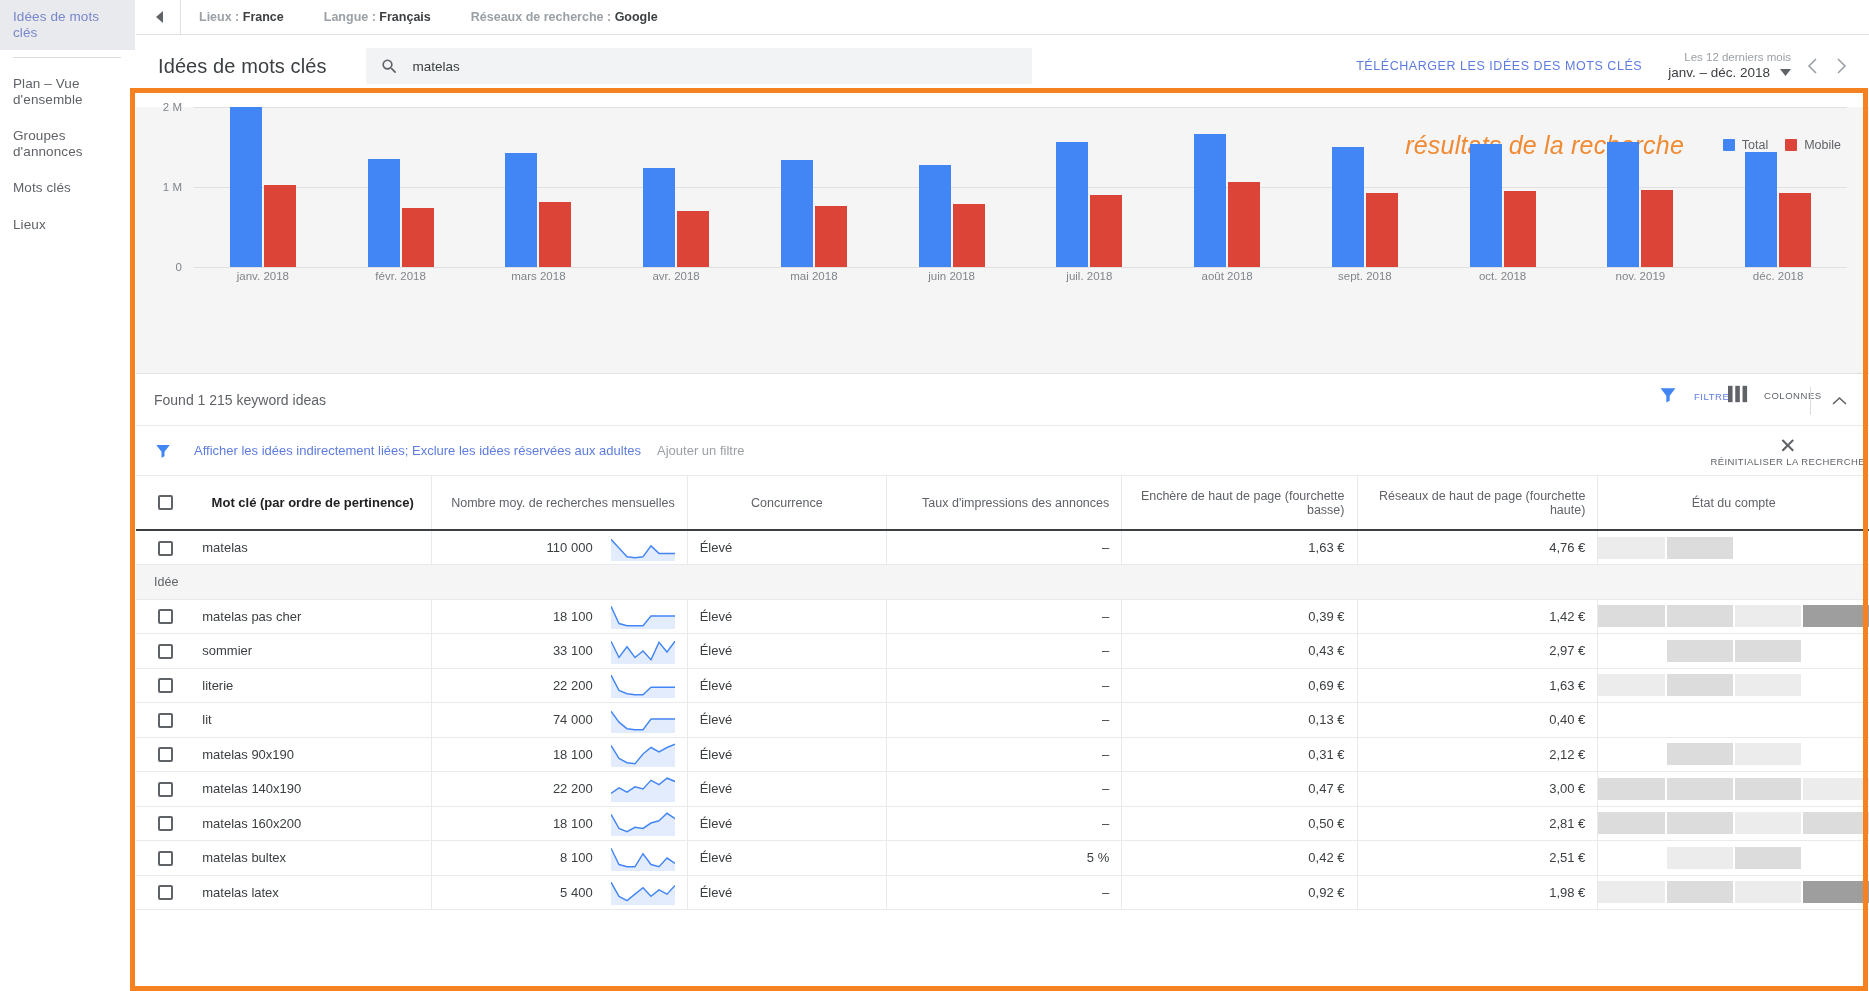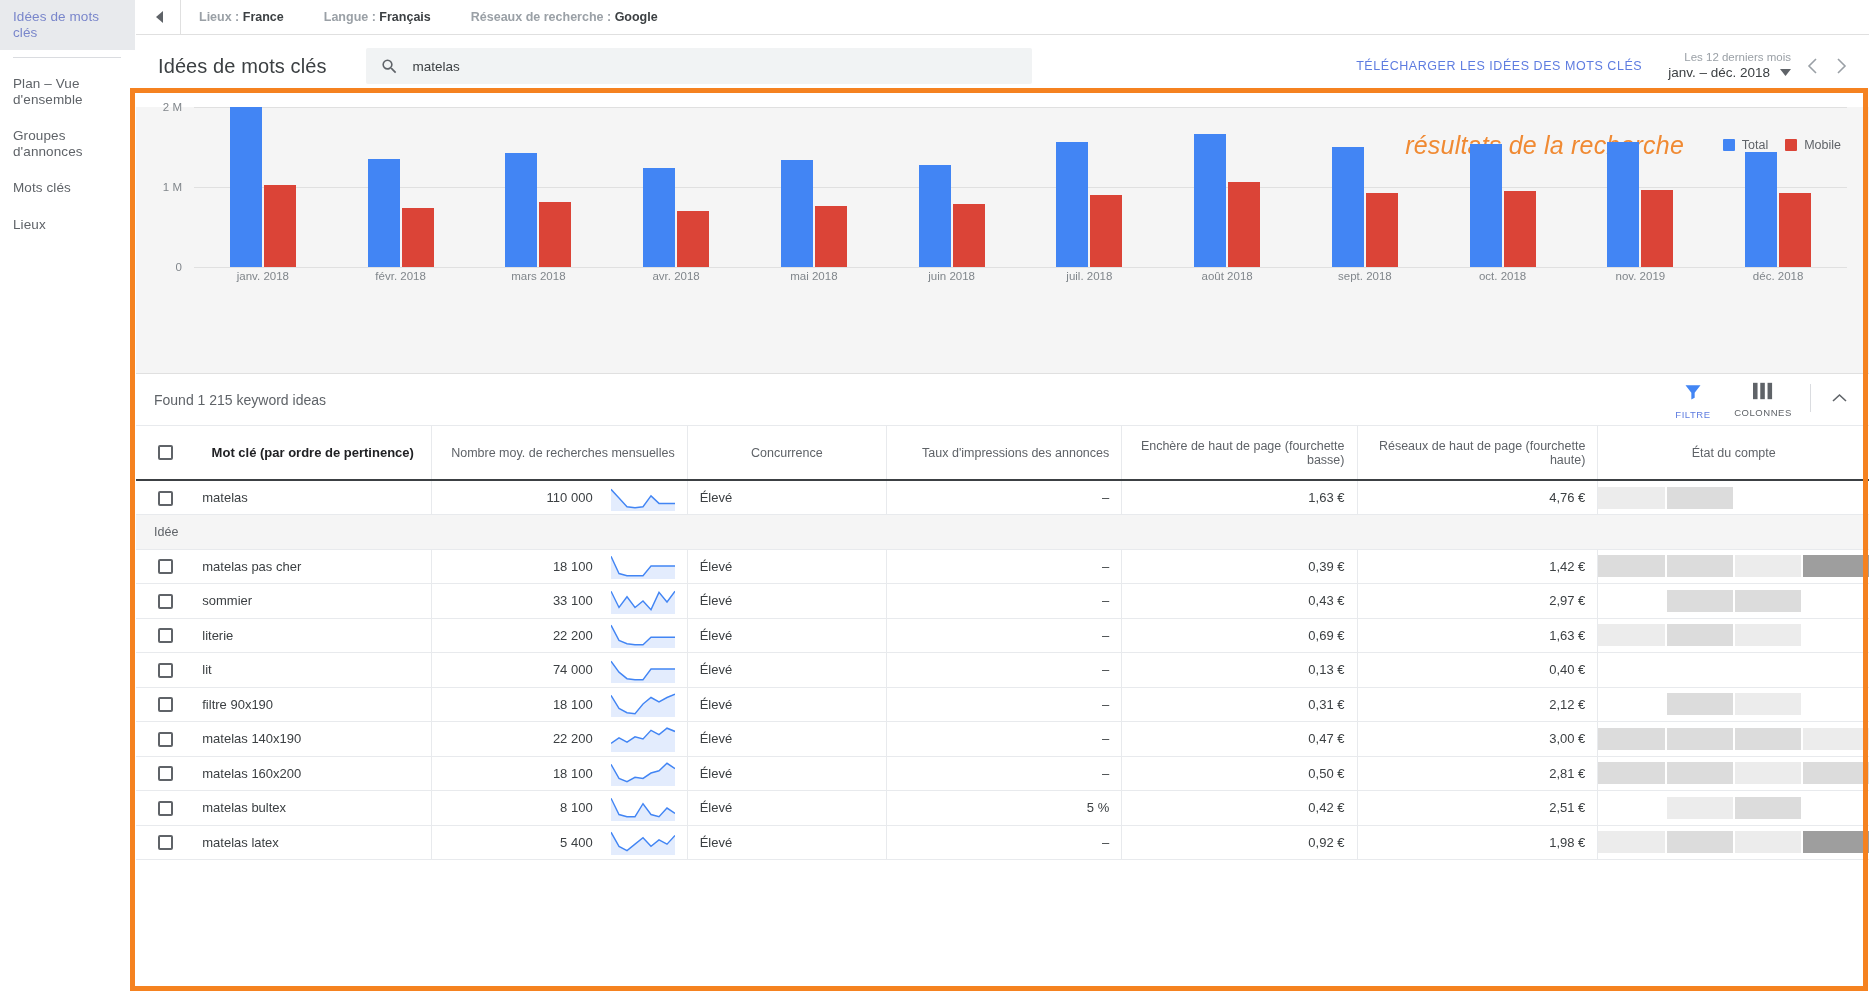--- a/index.html
+++ b/index.html
@@ -194,21 +194,21 @@
     position: relative;
     background: #fff;
   }
   .found-text { font-size: 14px; color: #5f6368; }
   .found-tools {
     margin-left: auto; display: flex; align-items: flex-start; gap: 0;
     padding-right: 14px;
   }
   .tool {
     width: 70px; text-align: center; cursor: pointer;
-    display: flex; flex-direction: column; align-items: center; gap: 3px;
+    display: flex; flex-direction: row; align-items: center; gap: 16px;
     padding-top: 2px;
   }
   .tool .tlabel { font-size: 9.5px; letter-spacing: .55px; color: #5f6368; }
   .tool.filtre .tlabel { color: #5e7ce0; }
   .vdiv { width: 1px; height: 28px; background: #dadce0; margin: 4px 12px 0 12px; }
   .collapse-btn {
     width: 32px; height: 32px; display: flex; align-items: center; justify-content: center;
     color: #5f6368; cursor: pointer; font-size: 15px; margin-top: 2px;
   }
 
@@ -494,20 +494,33 @@
         </div>
         <div class="vdiv"></div>
         <div class="collapse-btn">
           <svg width="15" height="10" viewBox="0 0 15 10" aria-hidden="true">
               <path d="M1 8 L7.5 2 L14 8" stroke="#5f6368" stroke-width="1.6" fill="none"></path>
             </svg>
         </div>
       </div>
     </div>
 
+    <div class="filter-row">
+      <span class="filter-icon">
+        <svg width="18" height="18" viewBox="0 0 24 24" aria-hidden="true">
+            <path fill="#4285f4" d="M3 4h18l-7 9v6l-4 2v-8z"></path>
+          </svg>
+      </span>
+      <span class="filter-desc">Afficher les idées indirectement liées; Exclure les idées réservées aux adultes</span>
+      <span class="add-filter">Ajouter un filtre</span>
+      <div class="reset-wrap">
+        <span class="reset-x">✕</span>
+        <span class="reset-lbl">RÉINITIALISER LA RECHERCHE</span>
+      </div>
+    </div>
 
     <div class="table-scroll">
       <table class="tbl">
         <thead>
           <tr>
             <th class="c-chk">
               <span class="chk"></span>
             </th>
             <th class="c-kw kw">Mot clé (par ordre de pertinence)</th>
             <th class="c-vol">Nombre moy. de recherches mensuelles</th>
@@ -642,21 +655,21 @@
                 <div class="acct-blocks">
                   <div class="ab" style="background:#ffffff"></div>
                   <div class="ab" style="background:#ffffff"></div>
                   <div class="ab" style="background:#ffffff"></div>
                   <div class="ab" style="background:#ffffff"></div>
                 </div>
               </td>
             </tr>
             <tr>
               <td class="c-chk"><span class="chk"></span></td>
-              <td class="c-kw kwcell">filtre 90x190</td>
+              <td class="c-kw kwcell">matelas 90x190</td>
               <td class="c-vol">
                 <div class="volcell">
                   <span class="volnum">18 100</span>
                   <svg class="spark" viewBox="0 0 64 24" preserveAspectRatio="none">
                     <path d="M0,4 L8,16 L16,20 L24,21 L32,12 L40,6 L48,10 L56,6 L64,3 L64,24 L0,24 Z" fill="#e3ecfd"></path>
                     <path d="M0,4 L8,16 L16,20 L24,21 L32,12 L40,6 L48,10 L56,6 L64,3" fill="none" stroke="#4285f4" stroke-width="1.4"></path>
                   </svg>
                 </div>
               </td>
               <td class="c-conc">Élevé</td>

